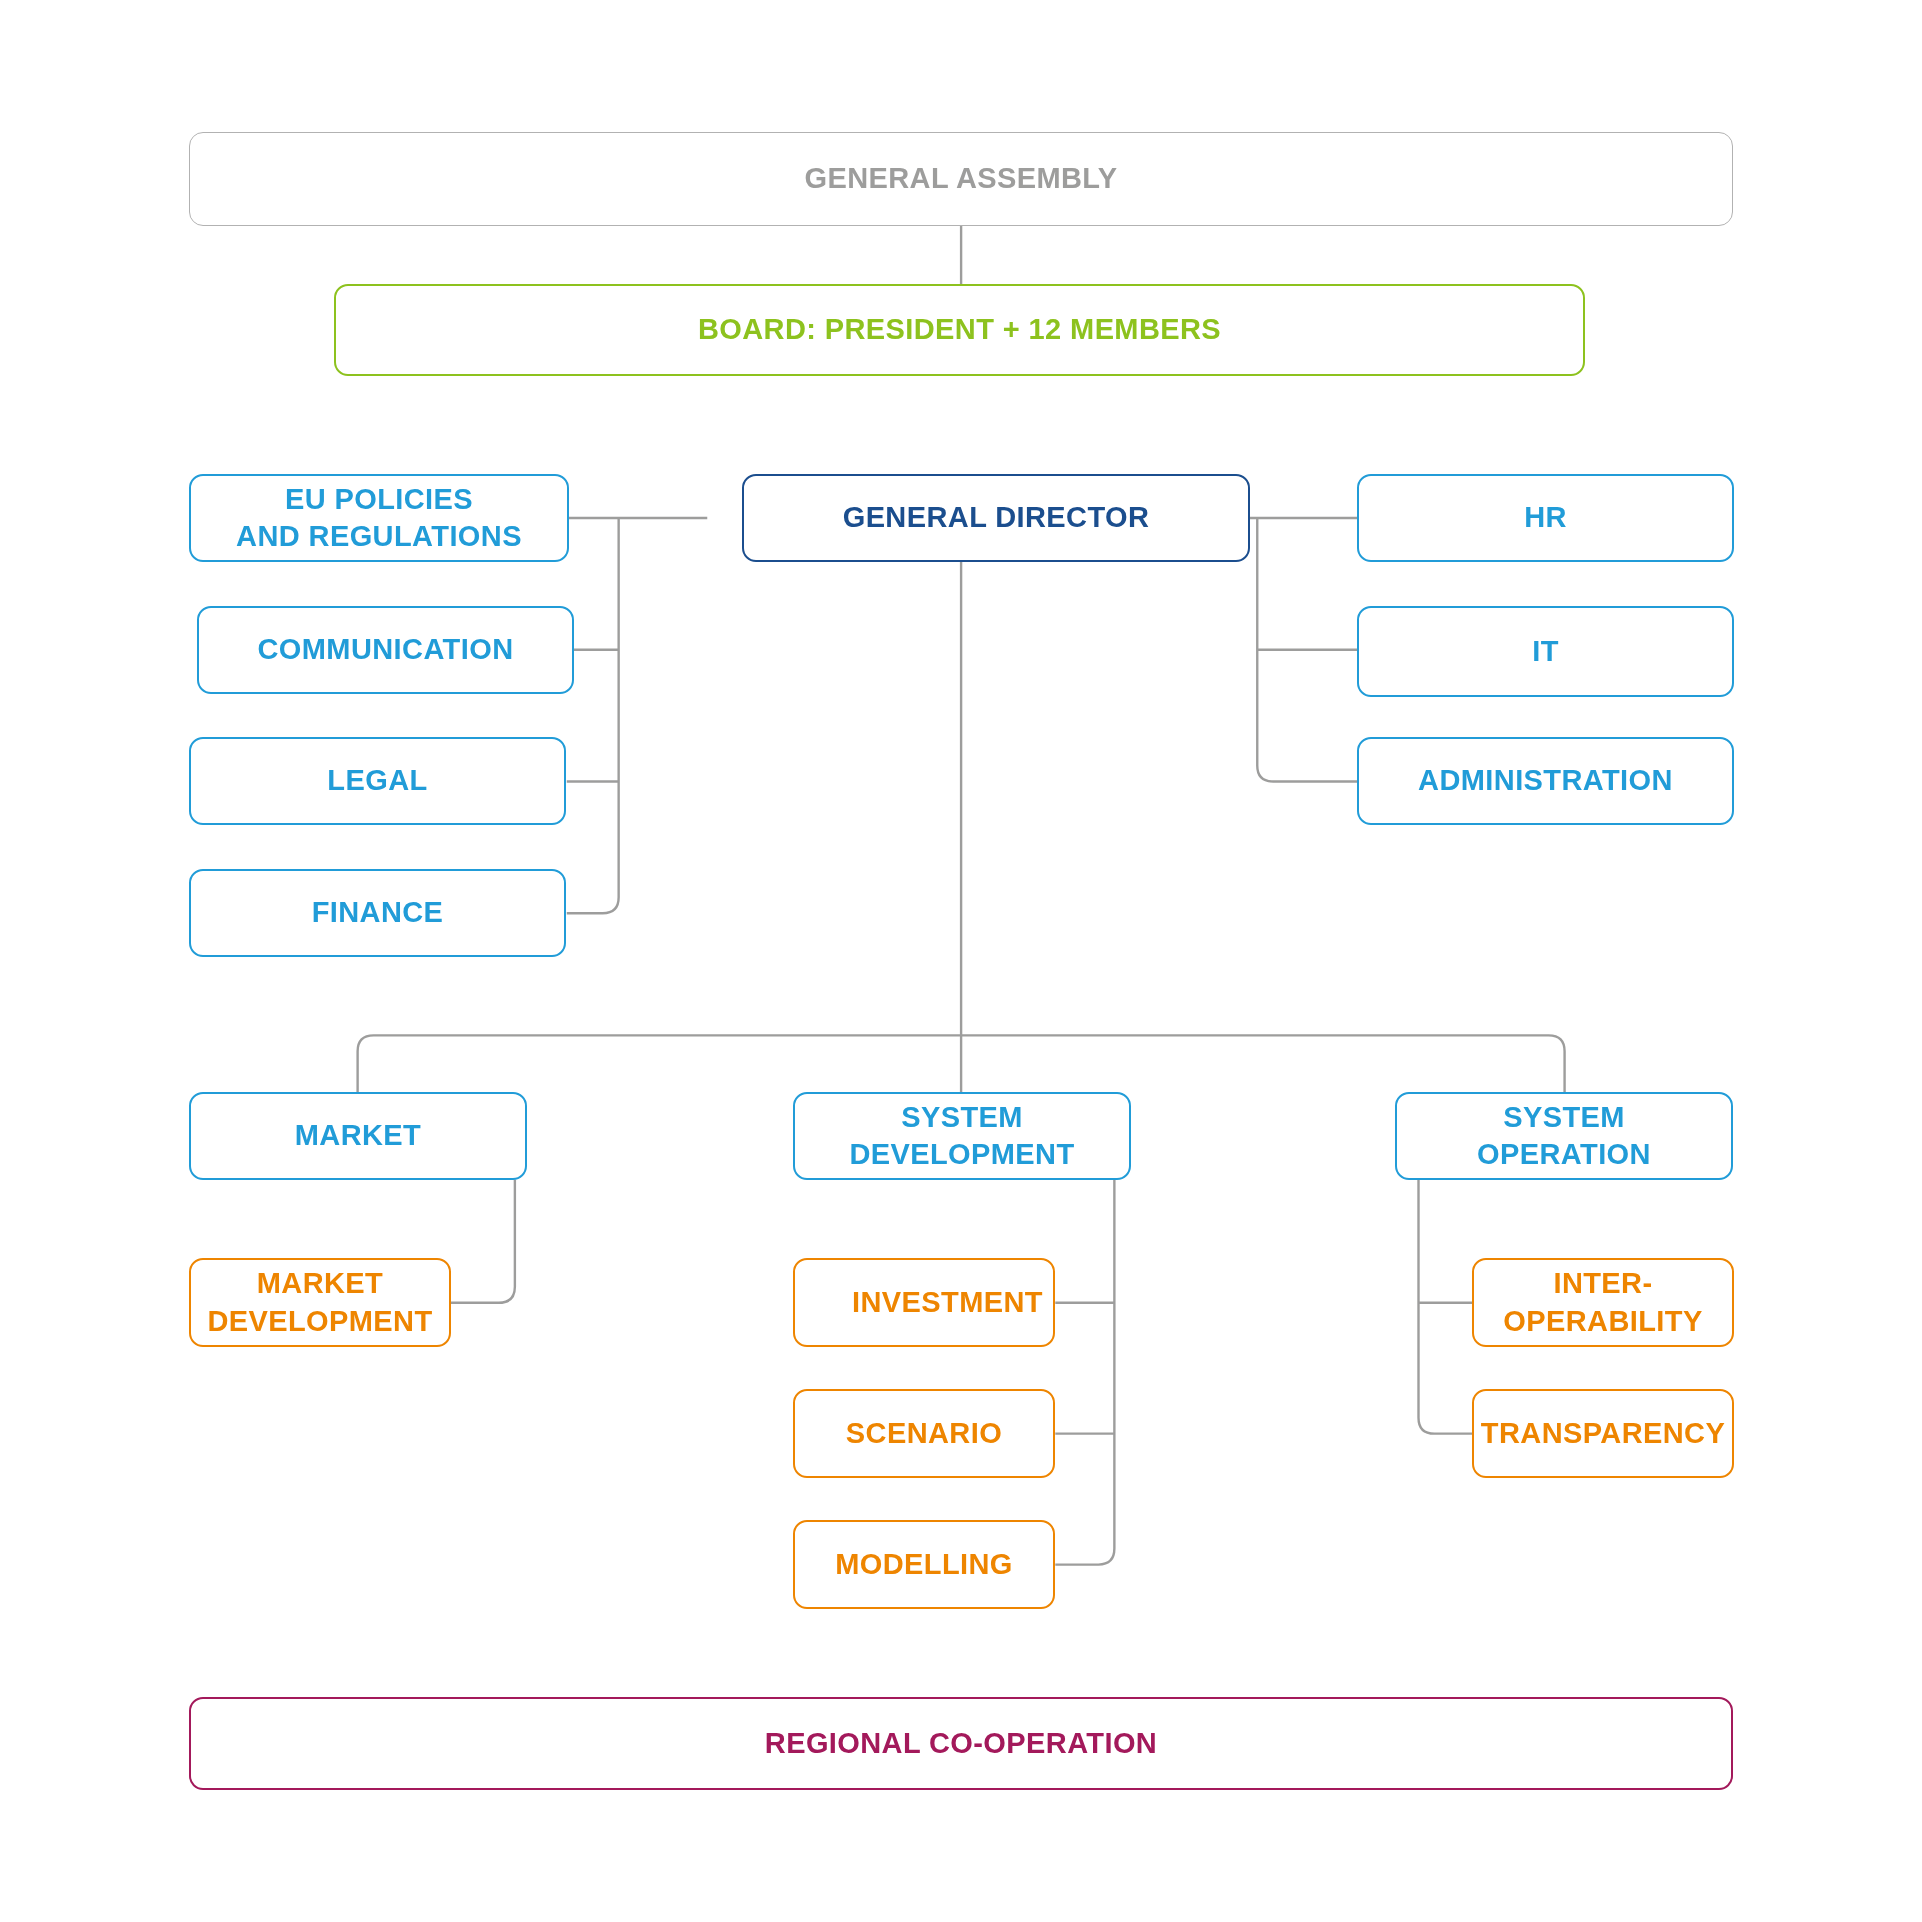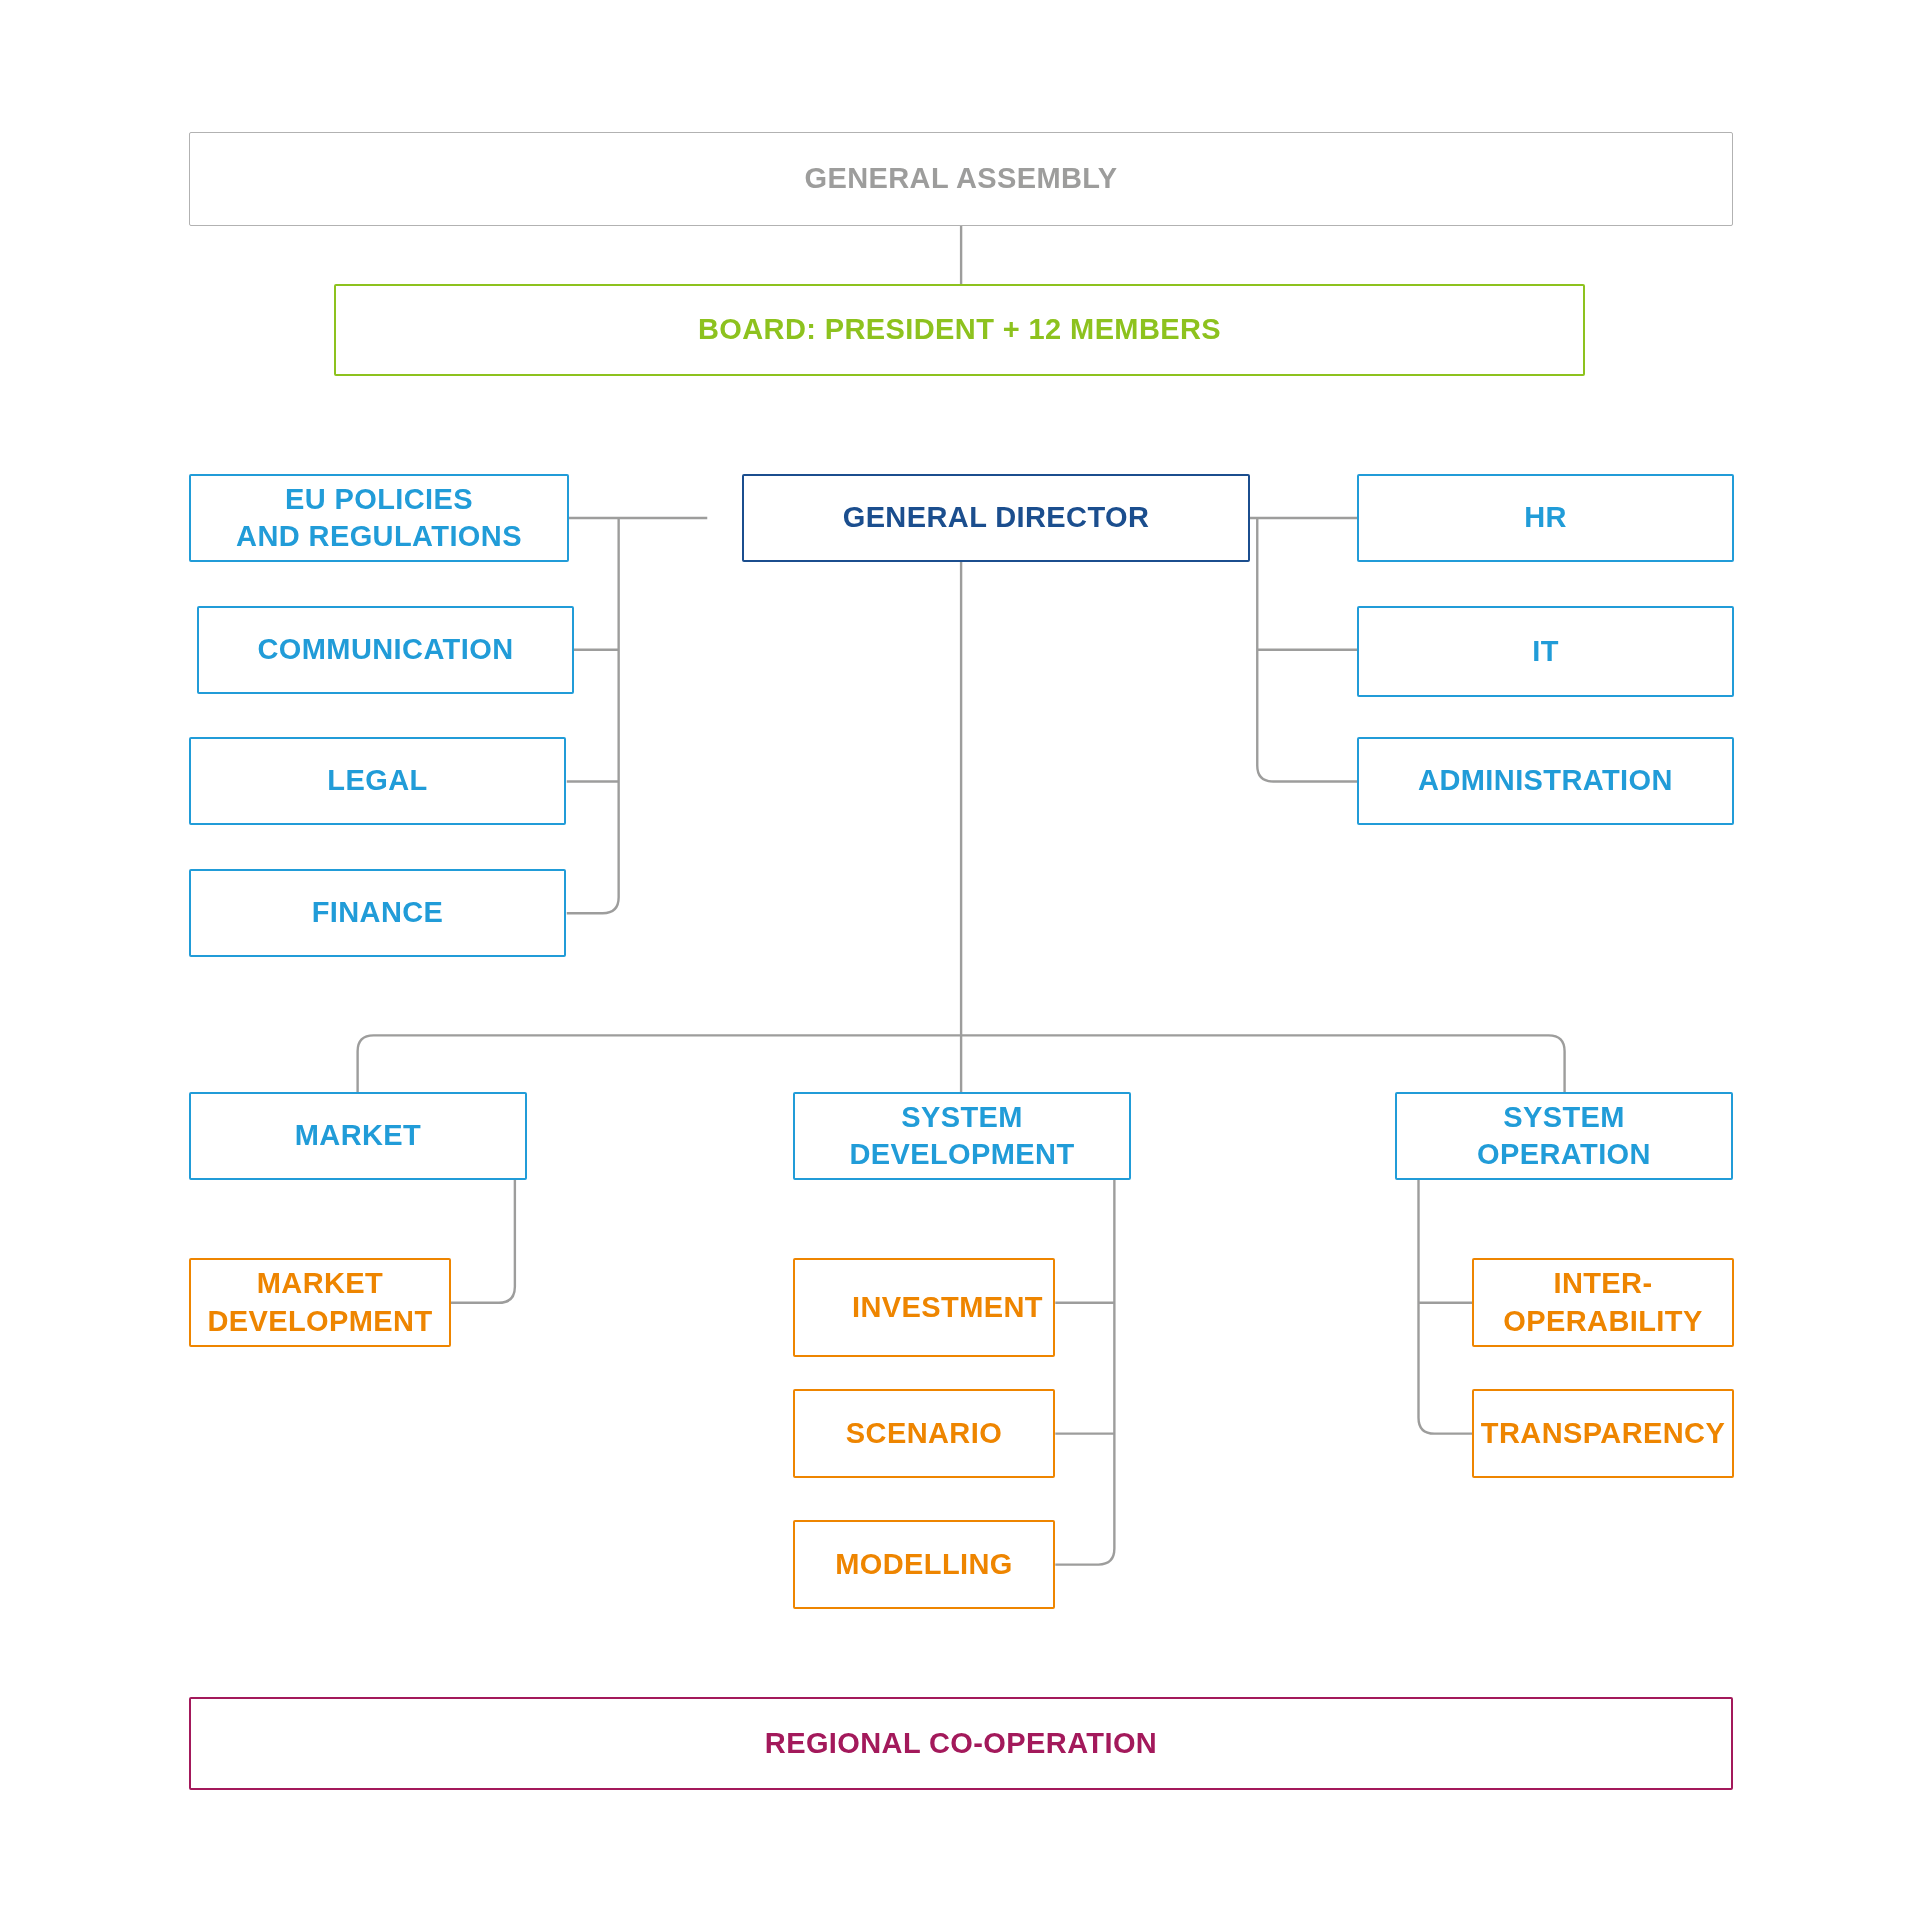--- a/index.html
+++ b/index.html
@@ -18,21 +18,21 @@
   }
   .connector {
     fill: none;
     stroke: var(--connector);
     stroke-width: 3;
   }
   .node {
     position: absolute;
     box-sizing: border-box;
     background: #ffffff;
-    border-radius: 2px;
+    border-radius: 14px;
     display: flex;
     align-items: center;
     justify-content: center;
   }
   .node .label {
     white-space: pre-line;
     text-align: center;
     text-transform: uppercase;
     font-weight: 700;
     font-size: 29px;
@@ -124,21 +124,21 @@
   <div class="node v-blue" style="left:1395px; top:1092px; width:338px; height:88px;">
     <span class="label">SYSTEM
 OPERATION</span>
   </div>
 
   <div class="node v-orange" style="left:189px; top:1258px; width:262px; height:89px;">
     <span class="label">MARKET
 DEVELOPMENT</span>
   </div>
 
-  <div class="node v-orange" style="left:793px; top:1258px; width:262px; height:99px;padding-left:47px;">
+  <div class="node v-orange" style="left:793px; top:1258px; width:262px; height:89px;padding-left:47px;">
     <span class="label">INVESTMENT</span>
   </div>
 
   <div class="node v-orange" style="left:793px; top:1389px; width:262px; height:89px;">
     <span class="label">SCENARIO</span>
   </div>
 
   <div class="node v-orange" style="left:793px; top:1520px; width:262px; height:89px;">
     <span class="label">MODELLING</span>
   </div>

